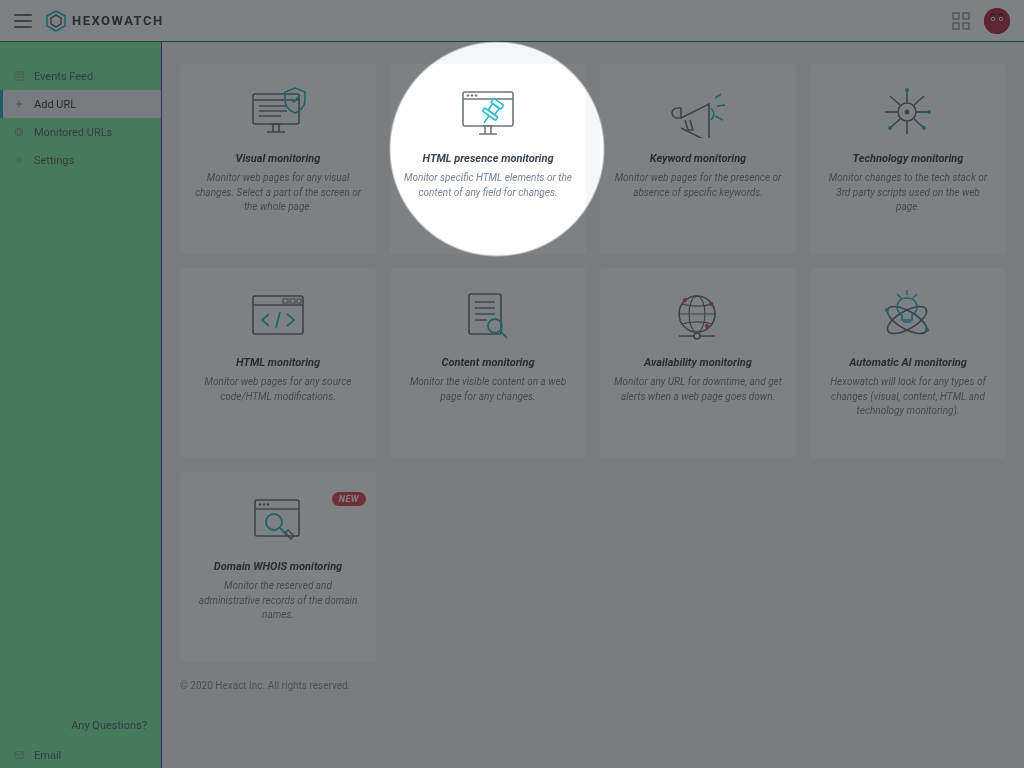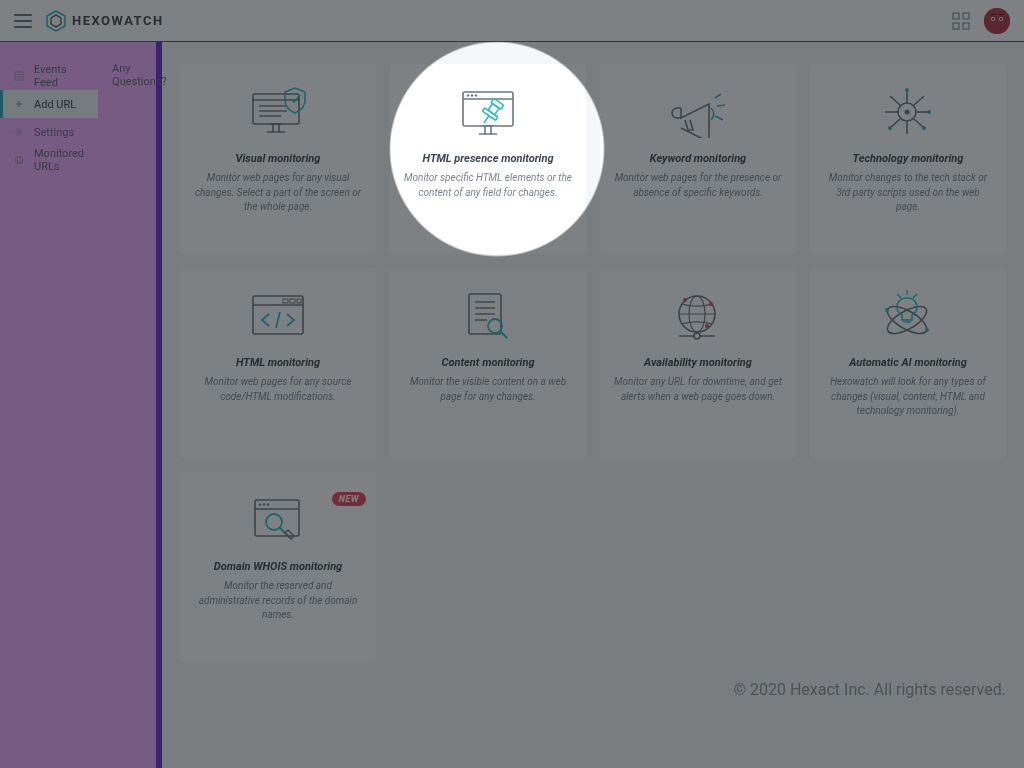--- a/index.html
+++ b/index.html
@@ -10,38 +10,38 @@
 .header { height: 42px; display: flex; align-items: center; padding: 0 14px; background: #fff; border-bottom: 1px solid #15803d; }
 .hamburger { width: 18px; height: 14px; display: flex; flex-direction: column; justify-content: space-between; cursor: pointer; margin-right: 14px; }
 .hamburger span { display:block; height:2px; background:#6b7682; border-radius:1px; }
 .logo { display:flex; align-items:center; gap:6px; }
 .logo-text { font-size:13px; font-weight:700; letter-spacing:1.5px; color:#3b4652; }
 .header-spacer { flex:1; }
 .grid-icon { width:18px; height:18px; margin-right:14px; cursor:pointer; }
 .avatar { width:26px; height:26px; border-radius:50%; background:#b23b4a; cursor:pointer; }
 
 .body { flex:1; display:flex; min-height:0; }
-.sidebar { width:162px; background:#f0abfc; border-right:6px solid #6d28d9; display:flex; flex-direction:row; padding-top:20px; }
+.sidebar { width:162px; background:#86efac; border-right:1px solid #6d28d9; display:flex; flex-direction:column; padding-top:20px; }
 .nav-item { display:flex; align-items:center; gap:10px; height:28px; padding:0 14px; font-size:11px; color:#5d6873; cursor:pointer; }
 .nav-item.active { background:#edf1f5; border-left:3px solid #26b3c4; padding-left:11px; color:#3b4652; }
 .nav-icon { width:10px; height:10px; }
 
 .sidebar-spacer { flex:1; }
-.questions { padding:0 14px 10px; font-size:11px; color:#5d6873; }
+.questions { padding:0 14px 10px; font-size:11px; color:#5d6873;text-align:right; }
 .email-item { display:flex; align-items:center; gap:10px; height:26px; padding:0 14px; font-size:11px; color:#5d6873; cursor:pointer; }
 
 .main { flex:1; overflow:auto; padding:22px 18px 10px 18px; }
 .grid { display:grid; grid-template-columns: repeat(4, 1fr); gap:14px; }
 .card { background:#fff; border-radius:4px; padding:20px 14px 18px; text-align:center; display:flex; flex-direction:column; align-items:center; min-height:190px; cursor:pointer; position:relative;font-style:italic; }
 .card-icon { width:64px; height:56px; margin-bottom:12px; display:flex; align-items:center; justify-content:center; }
 .card-title { font-size:11px; font-weight:700; color:#3b4652; margin-bottom:6px; }
 .card-desc { font-size:10px; line-height:1.45; color:#7a8593; }
 .badge-new { position:absolute; top:20px; right:10px; background:#e14a5a; color:#fff; font-size:9px; font-weight:700; padding:2px 7px; border-radius:9px; letter-spacing:0.5px; }
 
-.footer { text-align:right; font-size:16px; color:#8b95a2; padding:18px 0 6px; }
+.footer { text-align:left; font-size:10px; color:#8b95a2; padding:18px 0 6px; }
 
 .dim { position:absolute; inset:0; z-index:55; pointer-events:none; background:rgba(20,25,30,0.55);
   -webkit-mask: radial-gradient(circle 107px at 497px 149px, transparent 0 106px, #000 108px);
           mask: radial-gradient(circle 107px at 497px 149px, transparent 0 106px, #000 108px);
 }
 
 svg { display:block; }
 </style>
 </head>
 <body>
@@ -99,34 +99,34 @@
               <svg class="nav-icon" viewBox="0 0 12 12">
                 <line x1="6" y1="2" x2="6" y2="10" stroke="#8b95a2" stroke-width="1.4"></line>
                 <line x1="2" y1="6" x2="10" y2="6" stroke="#8b95a2" stroke-width="1.4"></line>
               </svg>
             </span>
             <span>Add URL</span>
           </div>
           <div class="nav-item">
             <span>
               <svg class="nav-icon" viewBox="0 0 12 12">
-                <circle cx="6" cy="6" r="2" fill="none" stroke="#8b95a2" stroke-width="1"></circle>
-                <path d="M6 1v1.5M6 9.5v1.5M1 6h1.5M9.5 6h1.5M2.5 2.5l1 1M8.5 8.5l1 1M9.5 2.5l-1 1M3.5 8.5l-1 1" stroke="#8b95a2" stroke-width="1"></path>
+                <circle cx="6" cy="6" r="4.5" fill="none" stroke="#8b95a2" stroke-width="1"></circle>
+                <ellipse cx="6" cy="6" rx="1.8" ry="4.5" fill="none" stroke="#8b95a2" stroke-width="0.8"></ellipse>
               </svg>
             </span>
-            <span>Settings</span>
+            <span>Monitored URLs</span>
           </div>
           <div class="nav-item">
             <span>
               <svg class="nav-icon" viewBox="0 0 12 12">
-                <circle cx="6" cy="6" r="4.5" fill="none" stroke="#8b95a2" stroke-width="1"></circle>
-                <ellipse cx="6" cy="6" rx="1.8" ry="4.5" fill="none" stroke="#8b95a2" stroke-width="0.8"></ellipse>
+                <circle cx="6" cy="6" r="2" fill="none" stroke="#8b95a2" stroke-width="1"></circle>
+                <path d="M6 1v1.5M6 9.5v1.5M1 6h1.5M9.5 6h1.5M2.5 2.5l1 1M8.5 8.5l1 1M9.5 2.5l-1 1M3.5 8.5l-1 1" stroke="#8b95a2" stroke-width="1"></path>
               </svg>
             </span>
-            <span>Monitored URLs</span>
+            <span>Settings</span>
           </div>
         </div>
       <div class="sidebar-spacer"></div>
       <div class="questions">Any Questions?</div>
       <div class="email-item">
         <svg class="nav-icon" viewBox="0 0 12 12">
             <rect x="1" y="2" width="10" height="8" rx="1" fill="none" stroke="#8b95a2" stroke-width="1"></rect>
             <path d="M1 3l5 4 5-4" fill="none" stroke="#8b95a2" stroke-width="1"></path>
           </svg>
         <span>Email</span>

